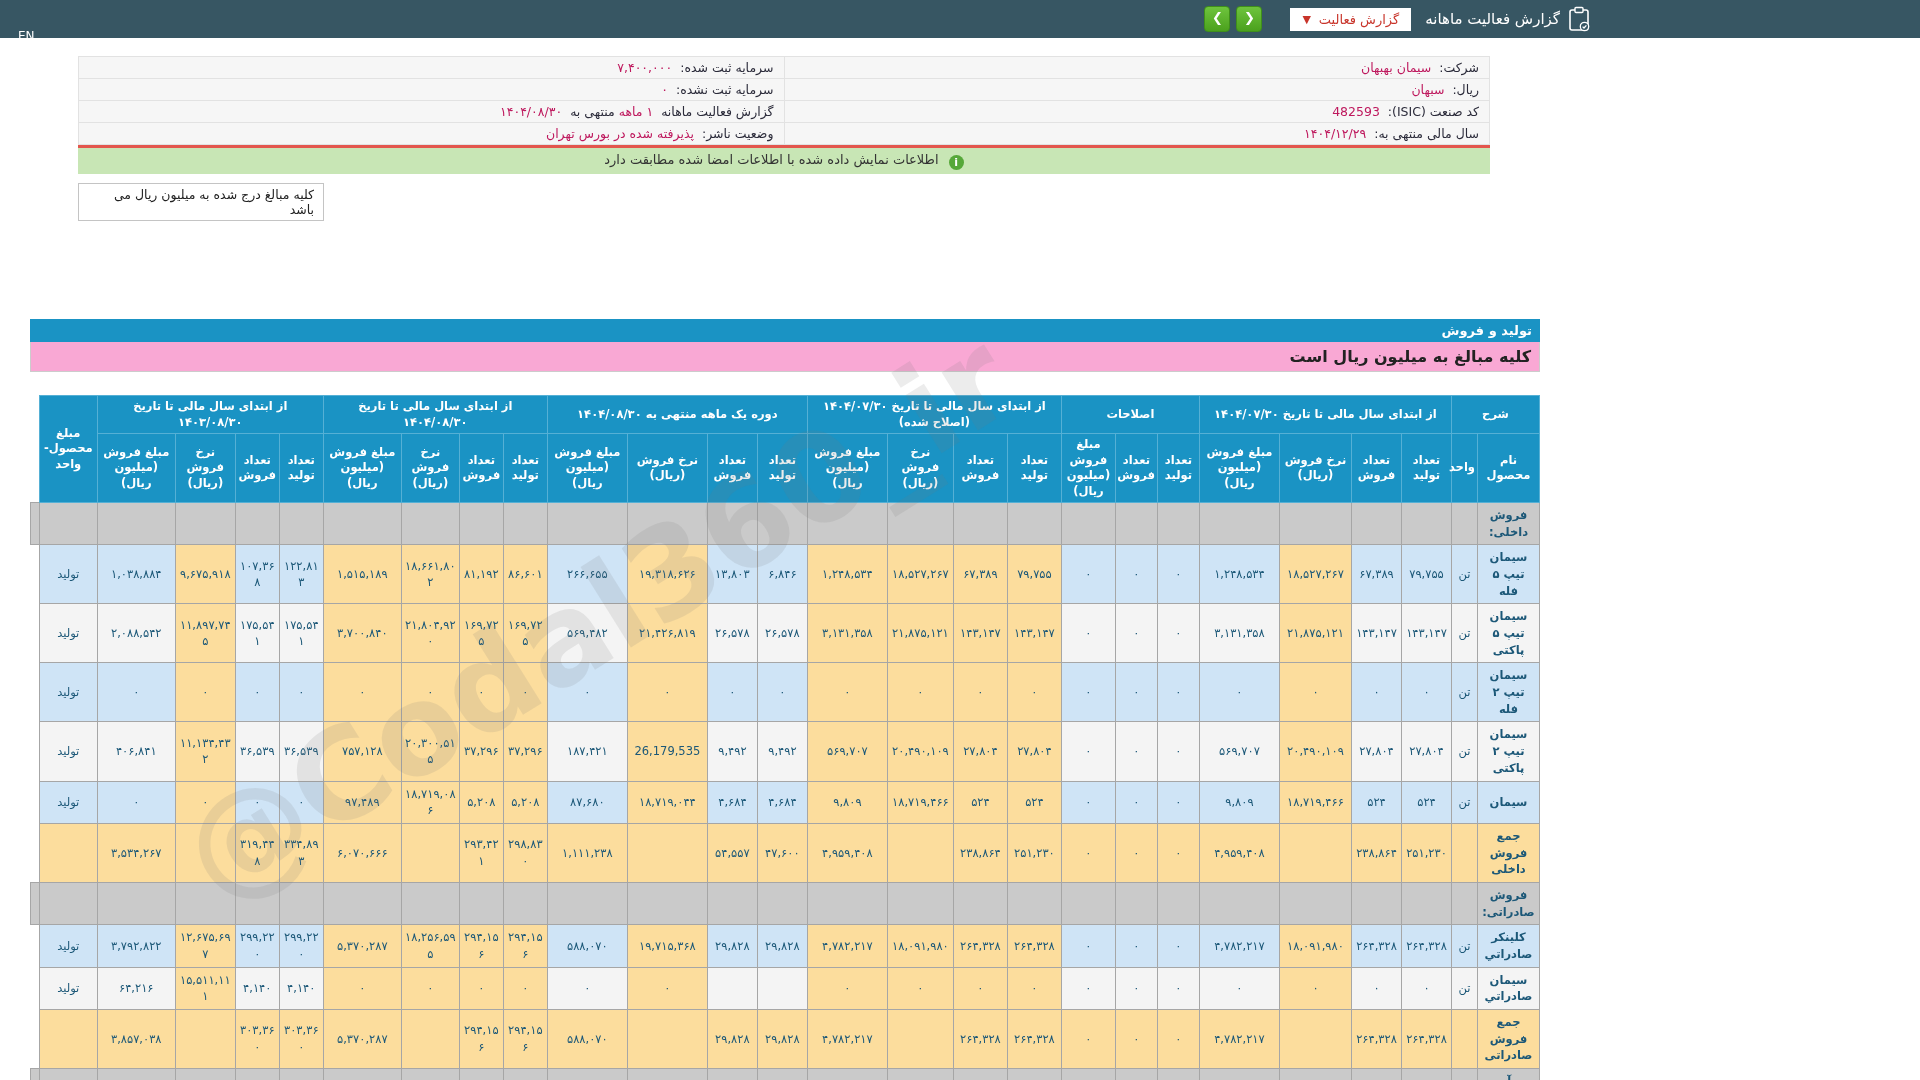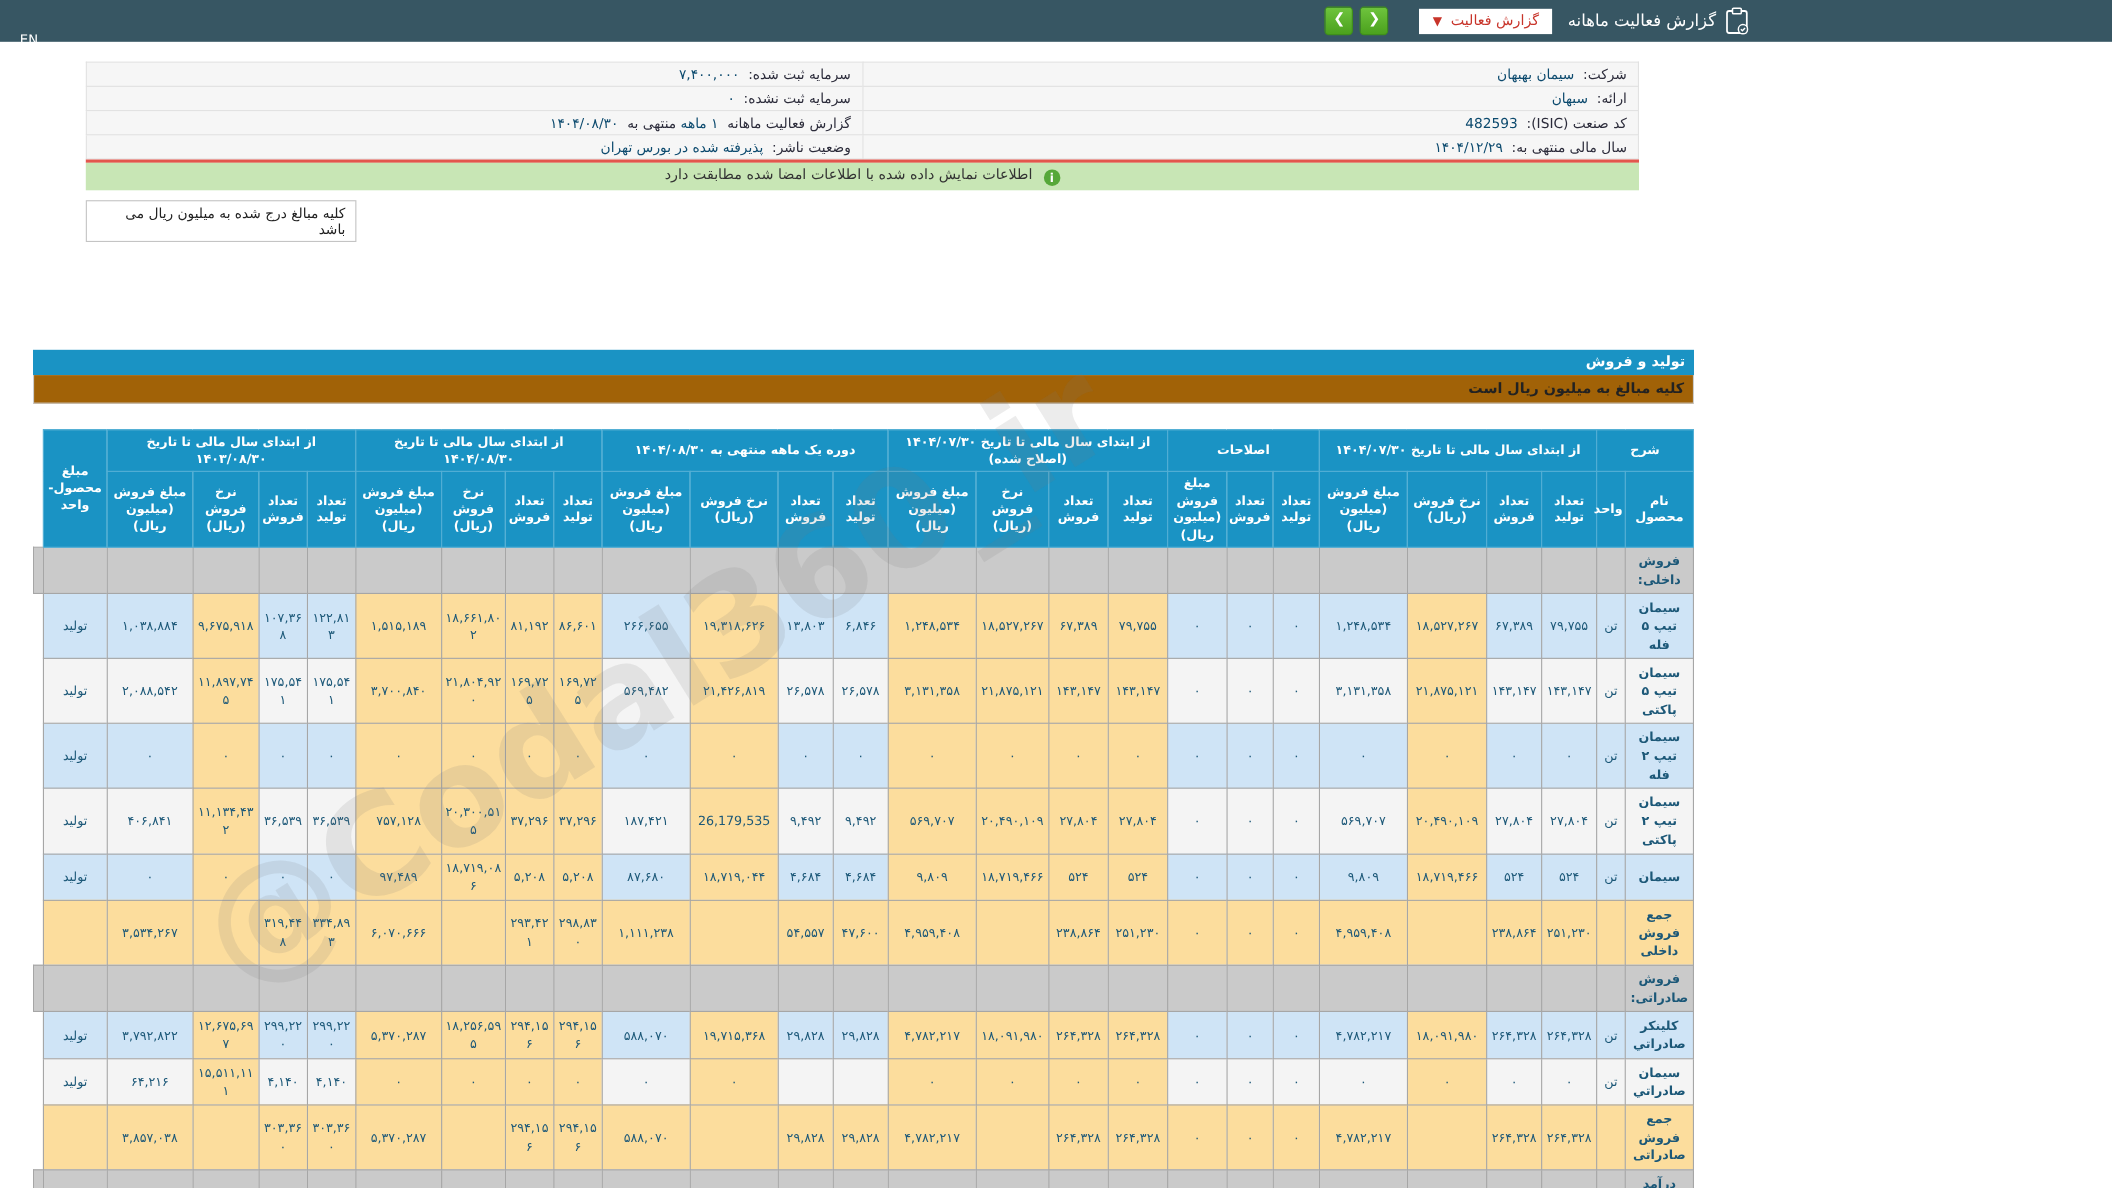--- a/index.html
+++ b/index.html
@@ -14,32 +14,32 @@
   .navbtns{display:flex;gap:6px;}
   .navbtn{width:24px;height:24px;border-radius:4px;background:linear-gradient(#6ec43d,#4ba11d);
           border:1px solid #3f8f1a;color:#fff;font-weight:bold;font-size:13px;line-height:22px;
           text-align:center;cursor:pointer;}
   .en-link{position:absolute;left:18px;top:29px;color:#fff;font-size:12px;cursor:pointer;}
   
   .infowrap{width:1412px;margin:18px 430px 0 78px;}
   table.info{width:100%;border-collapse:collapse;font-size:12.5px;}
   table.info td{border:1px solid #e2e2e2;background:#f6f6f6;padding:3px 10px;color:#2b2b3a;height:14px;}
   table.info .lab{color:#2b2b3a;text-align:center;}
-  table.info .val{color:#0c4a6e;padding-right:4px;}
+  table.info .val{color:#be185d;padding-right:4px;}
   .redline{height:3px;background:#e3564d;}
   .notice{background:#c8e6b5;text-align:center;font-size:13px;color:#333;padding:4px 0;}
   .notice .info-ic{display:inline-block;width:15px;height:15px;border-radius:50%;background:#56a839;color:#fff;
                    font-size:11px;line-height:15px;text-align:center;font-weight:bold;vertical-align:-2px;margin-left:6px;}
   .notebox{width:226px;border:1px solid #c4c4c4;background:#fff;font-size:12.5px;color:#222;
            padding:3px 9px;margin:9px auto 0 0;margin-right:auto;margin-left:0;}
   
   .content{width:1510px;margin:98px 380px 0 30px;position:relative;}
   .secbar{background:#1a93c4;color:#fff;font-weight:bold;font-size:13px;padding:4px 8px;}
-  .subnote{border:1px solid #cccccc;border-top:none;background:#a16207;font-weight:bold;color:#222;
-           font-size:13px;padding:5px 8px;}
+  .subnote{border:1px solid #cccccc;border-top:none;background:#f9a8d4;font-weight:bold;color:#222;
+           font-size:16px;padding:5px 8px;}
   .tablewrap{margin-top:23px;position:relative;}
   table.data{width:1510px;border-collapse:collapse;table-layout:fixed;font-size:11.5px;}
   table.data th{background:#1a93c4;color:#fff;border:1px solid #55b0d5;font-weight:bold;
                 padding:3px 2px;font-size:11.5px;line-height:1.35;}
   table.data td{border:1px solid #a6a6a6;padding:4px 3px;text-align:center;color:#1c5878;line-height:1.45;
                 word-wrap:break-word;}
   td.rb{background:#cfe4f6;}
   td.rw{background:#f4f4f4;}
   td.wheat{background:#fcdd9d;}
   td.sec{background:#cacaca;}
@@ -79,21 +79,21 @@
           <span class="lab">شرکت:</span>
           <span class="val">سیمان بهبهان</span>
         </td>
         <td>
           <span class="lab">سرمایه ثبت شده:</span>
           <span class="val">۷,۴۰۰,۰۰۰</span>
         </td>
       </tr>
       <tr>
         <td>
-          <span class="lab">ارائه:</span>
+          <span class="lab">ریال:</span>
           <span class="val">سبهان</span>
         </td>
         <td>
           <span class="lab">سرمایه ثبت نشده:</span>
           <span class="val">۰</span>
         </td>
       </tr>
       <tr>
         <td>
           <span class="lab">کد صنعت (ISIC):</span>

